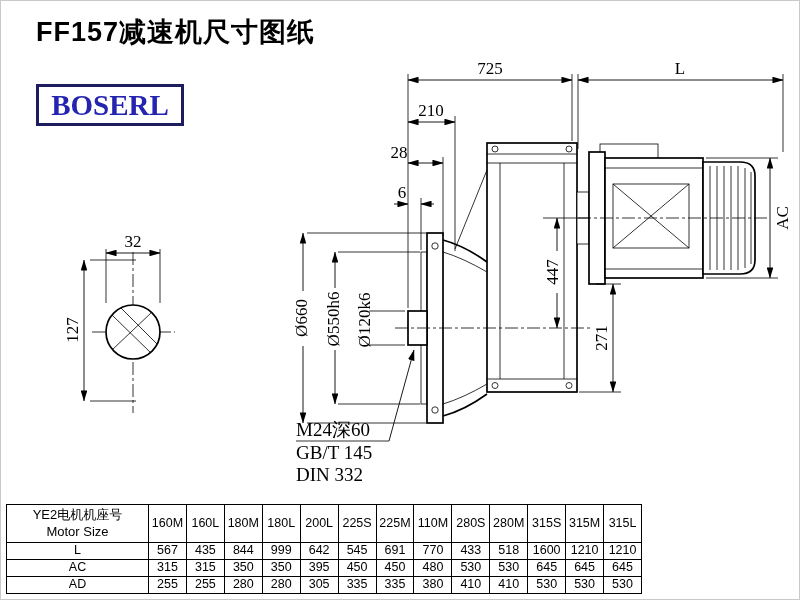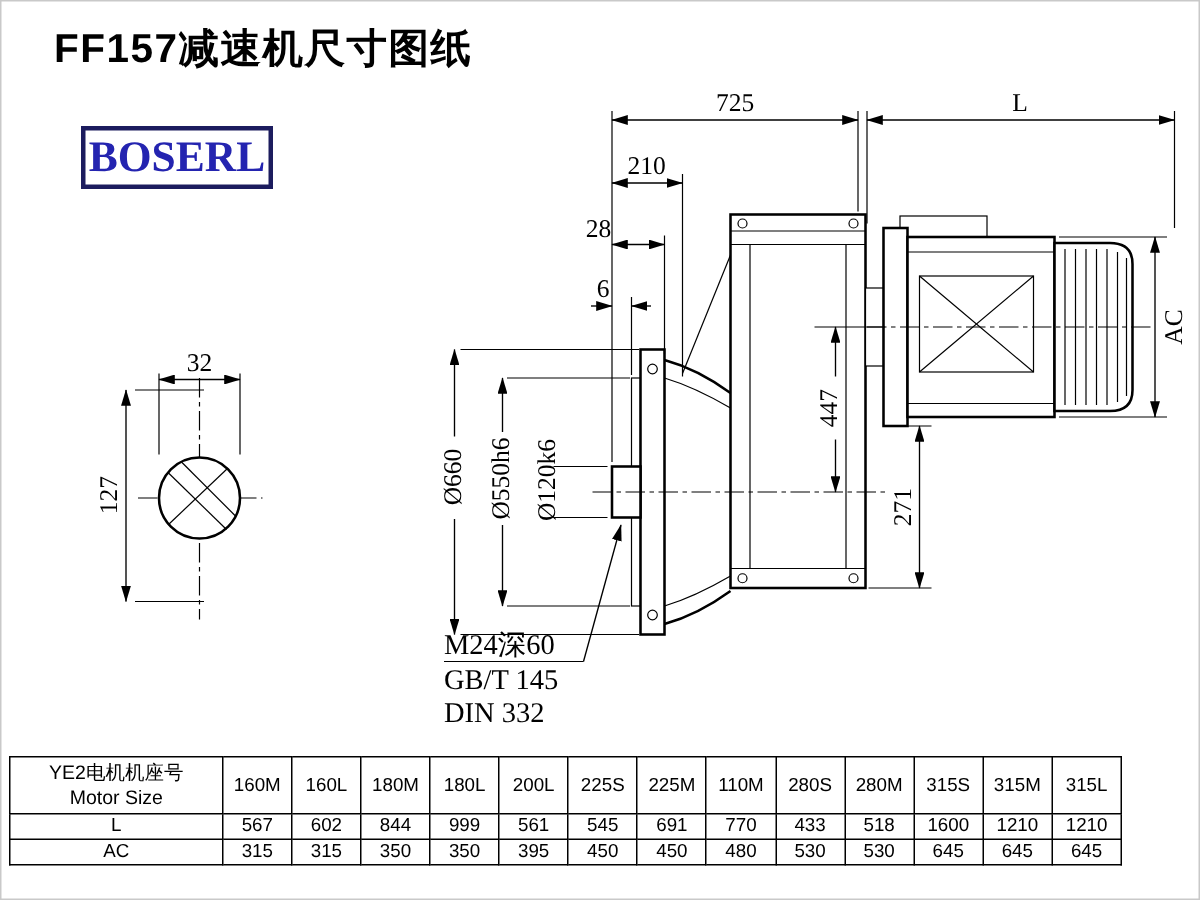--- a/index.html
+++ b/index.html
@@ -2,35 +2,35 @@
 <html><head>
 <meta charset="utf-8">
 <style>
   * { box-sizing: border-box; }
   html,body { margin:0; padding:0; }
   body { width:800px; height:600px; position:relative; background:#fff; overflow:hidden;
          font-family:"Liberation Sans", sans-serif; color:#000; }
   .frame { position:absolute; inset:0; border:1px solid #c9c9c9; pointer-events:none; }
 
   .title { position:absolute; left:36px; top:14px; font-size:27px; font-weight:bold; letter-spacing:1px; }
-  .logo { position:absolute; left:36px; top:84px; width:128px; height:42px; border:3px solid #1c1c5e;
-          display:flex; align-items:center; justify-content:center; background:#fff;margin-left:18px; }
+  .logo { position:absolute; left:36px; top:84px; width:148px; height:42px; border:3px solid #1c1c5e;
+          display:flex; align-items:center; justify-content:center; background:#fff; }
   .logo span { font-family:"Liberation Serif", serif; font-size:29px; font-weight:bold; color:#2424b0; }
 
   svg { position:absolute; left:0; top:0; }
   svg text { font-family:"Liberation Serif", serif; font-size:17px; fill:#000; }
   svg text.f19 { font-size:19px; }
   .thick  { stroke:#000; stroke-width:1.7; fill:none; }
   .thickf { stroke:#000; stroke-width:1.7; fill:#fff; }
   .thin   { stroke:#000; stroke-width:0.8; fill:none; }
   .thinf  { stroke:#000; stroke-width:0.8; fill:#fff; }
   .dim    { stroke:#000; stroke-width:0.9; fill:none; }
   .cl     { stroke:#000; stroke-width:0.8; fill:none; stroke-dasharray:13 3 3 3; }
 
-  .tbl { position:absolute; left:6px; top:504px; width:742px; border-collapse:collapse;
+  .tbl { position:absolute; left:6px; top:504px; width:636px; border-collapse:collapse;
          table-layout:fixed; font-size:12.5px; }
   .tbl th, .tbl td { border:1px solid #000; text-align:center; font-weight:normal;
                      padding:0; line-height:1.25; background:#fff; }
   .tbl thead th { height:38px; }
   .tbl tbody th, .tbl tbody td { height:17px; }
   .firstcol { width:142px; }
   .hdr-cn, .hdr-en { font-size:13px; }
 </style>
 </head>
 <body>
@@ -226,24 +226,24 @@
         <th>280M</th>
         <th>315S</th>
         <th>315M</th>
         <th>315L</th>
       </tr>
   </thead>
   <tbody>
       <tr>
         <th>L</th>
         <td>567</td>
-        <td>602</td>
+        <td>435</td>
         <td>844</td>
         <td>999</td>
-        <td>561</td>
+        <td>642</td>
         <td>545</td>
         <td>691</td>
         <td>770</td>
         <td>433</td>
         <td>518</td>
         <td>1600</td>
         <td>1210</td>
         <td>1210</td>
       </tr>
       <tr>
@@ -255,14 +255,30 @@
         <td>395</td>
         <td>450</td>
         <td>450</td>
         <td>480</td>
         <td>530</td>
         <td>530</td>
         <td>645</td>
         <td>645</td>
         <td>645</td>
       </tr>
+      <tr>
+        <th>AD</th>
+        <td>255</td>
+        <td>255</td>
+        <td>280</td>
+        <td>280</td>
+        <td>305</td>
+        <td>335</td>
+        <td>335</td>
+        <td>380</td>
+        <td>410</td>
+        <td>410</td>
+        <td>530</td>
+        <td>530</td>
+        <td>530</td>
+      </tr>
     </tbody>
 </table>
 
 </body></html>

